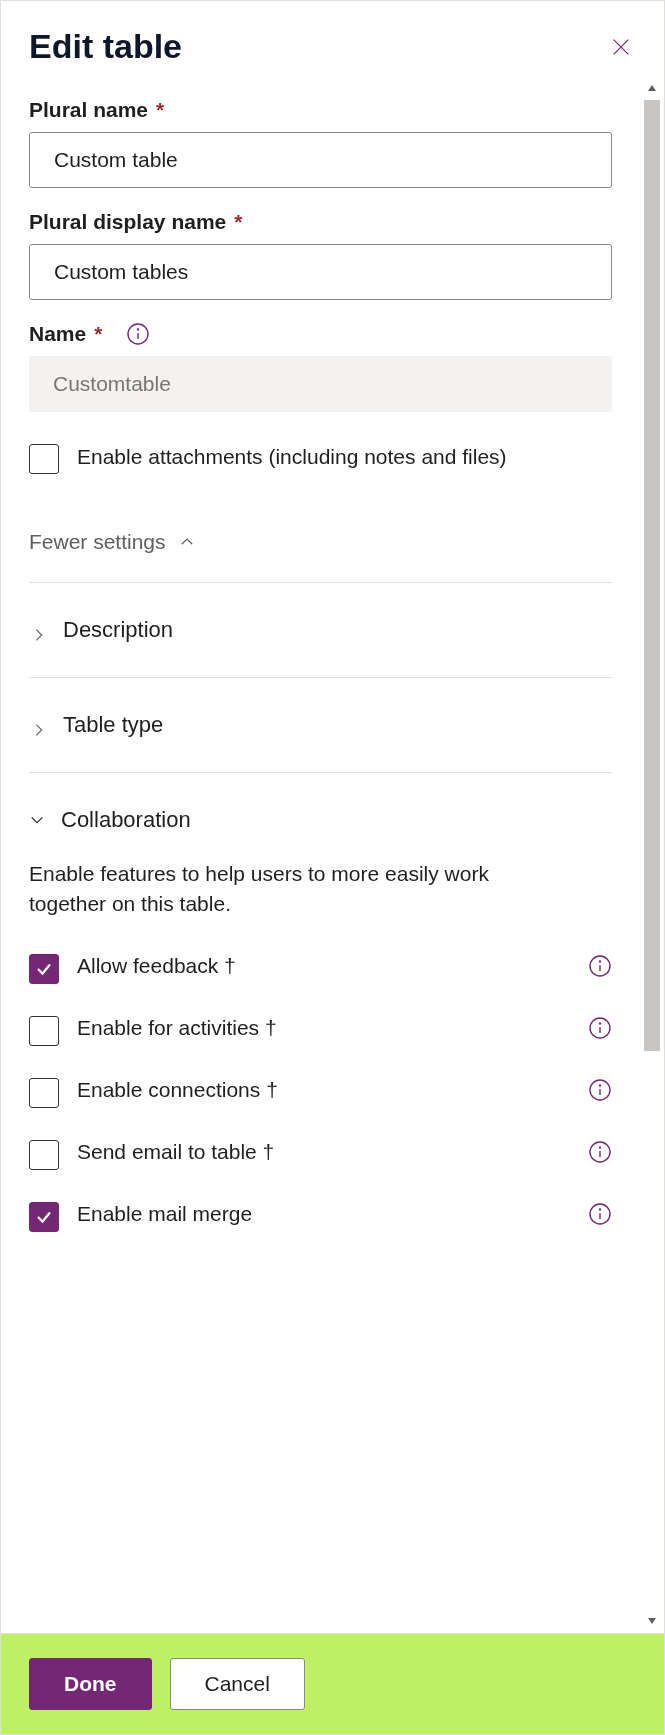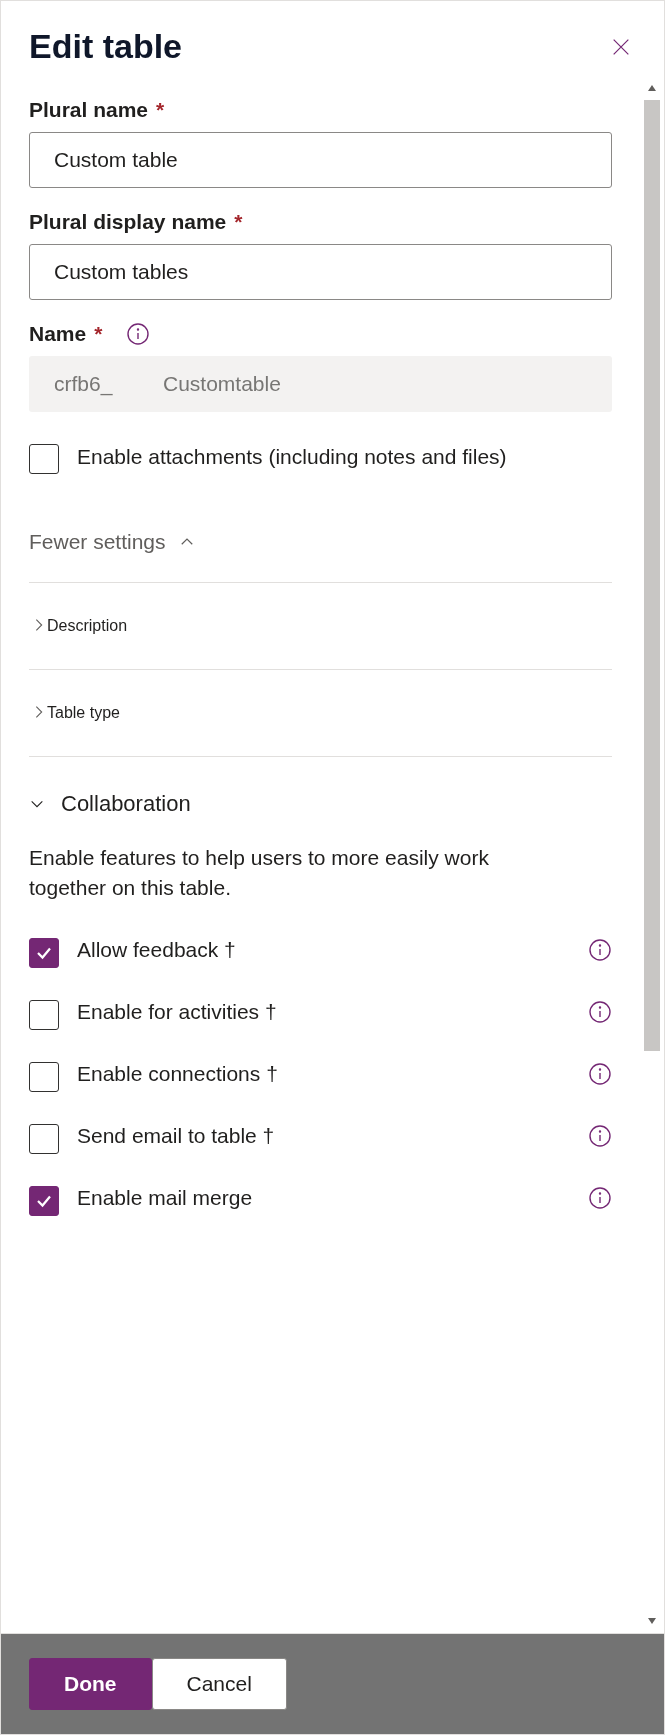--- a/index.html
+++ b/index.html
@@ -152,24 +152,24 @@
     color:var(--muted);
     font-size:21px;
     margin-top:56px;
     cursor:pointer;
   }
   .divider{
     height:1px;background:var(--border-light);
     margin-top:28px;
   }
   .accordion-item{
-    display:flex;align-items:flex-start;gap:0;
+    display:flex;align-items:flex-end;gap:16px;
     padding:34px 2px;
     border-bottom:1px solid var(--border-light);
-    font-size:16px;
+    font-size:22px;
     cursor:pointer;
   }
   .accordion-item .chev{
     color:var(--muted);
     display:flex;align-items:center;
   }
   .collab-section{
     padding-top:34px;
   }
   .collab-header{
@@ -187,22 +187,22 @@
   .collab-list{margin-top:18px;}
   .collab-row{
     display:flex;align-items:flex-start;gap:18px;
     padding:16px 0;
   }
   .collab-row .checkbox{margin-top:0;}
   .collab-row .lbl{flex:1;font-size:21px;}
   .footer{
     border-top:1px solid var(--border-light);
     padding:24px 28px;
-    display:flex;
-    background:#737373;
+    display:flex;gap:18px;
+    background:#bef264;
   }
   .btn{
     height:52px;
     padding:0 34px;
     font-size:21px;
     font-family:inherit;
     border-radius:3px;
     cursor:pointer;
     font-weight:600;
   }
@@ -258,21 +258,20 @@
           <span class="req">*</span>
           <span class="info-icon">
             <svg width="24" height="24" viewBox="0 0 24 24" fill="none" stroke="currentColor" stroke-width="1.4">
                 <circle cx="12" cy="12" r="10"></circle>
                 <circle cx="12" cy="7.5" r="0.5" fill="currentColor"></circle>
                 <path d="M12 11 V17"></path>
               </svg>
           </span>
         </div>
         <div class="name-row">
-          <input type="text" class="prefix" disabled="" value="crfb6_" style="">
           <input type="text" class="suffix" disabled="" value="Customtable" style="">
         </div>
       </div>
 
       <div class="checkbox-row">
         <div class="checkbox"></div>
         <div class="checkbox-label">Enable attachments (including notes and files)</div>
       </div>
 
       <div class="toggle-link">

